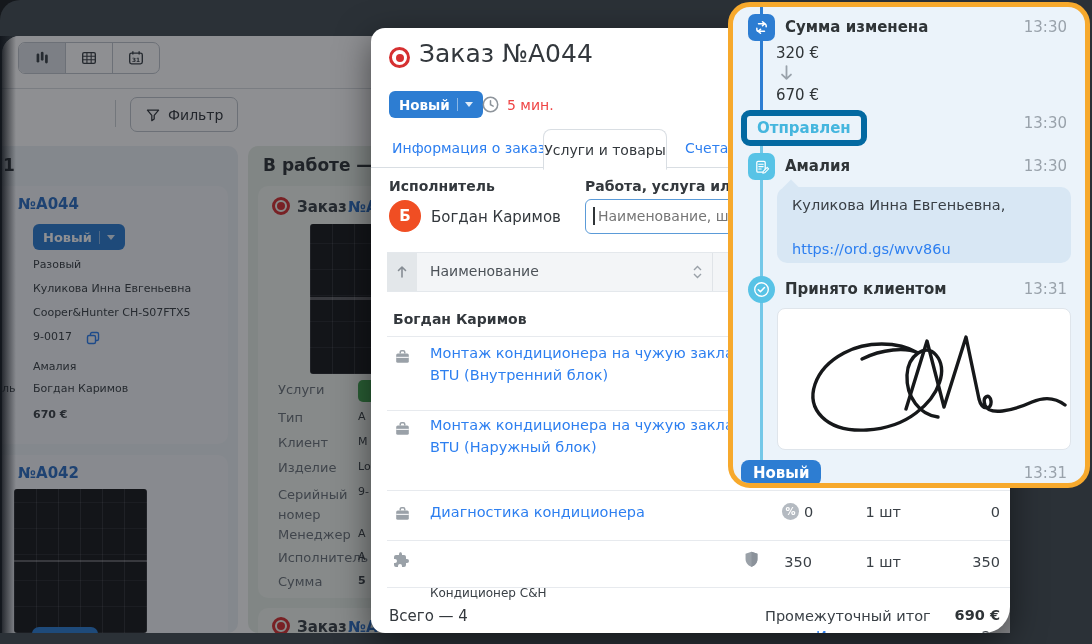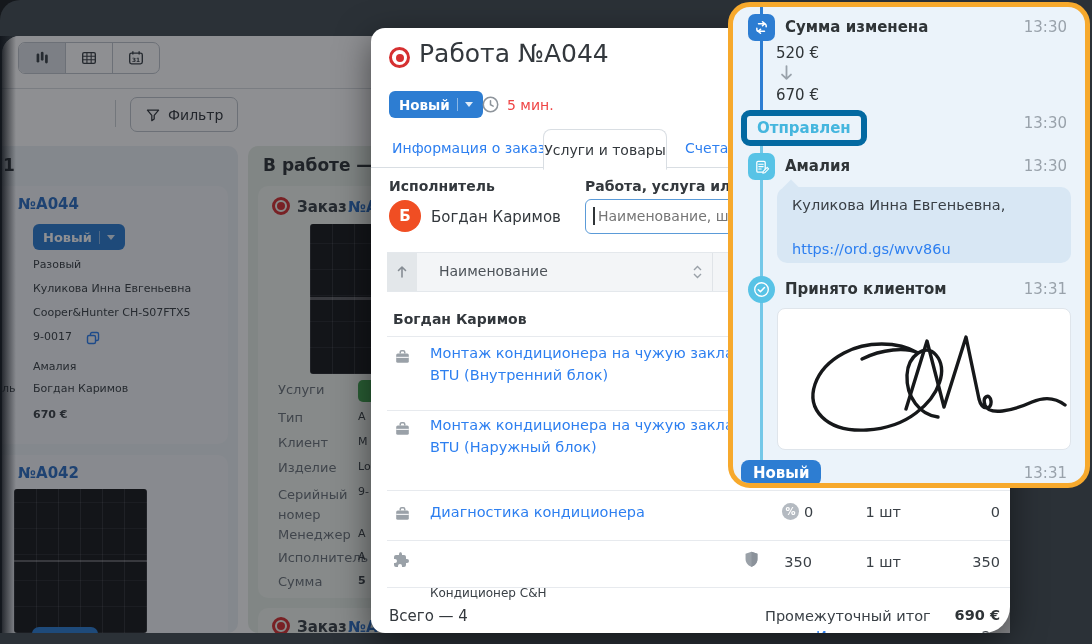--- a/index.html
+++ b/index.html
@@ -167,21 +167,21 @@
     </div>
   </div>
 
   <div id="dim"></div>
   <div id="edge-shade"></div>
 
   <div id="detail">
     <div class="abs target" style="left:18px;top:19px;width:21px;height:21px;">
         <i></i>
       </div>
-    <span class="t" style="left:48px;top:11px;font-size:25px;color:#33383d;">Работа №А044</span>
+    <span class="t" style="left:48px;top:11px;font-size:25px;color:#33383d;">Заказ №А044</span>
 
     <div class="pill" style="position:absolute;left:18px;top:63px;height:27px;font-size:13.5px;">
       <span>Новый</span>
       <span class="sep"></span>
       <span class="caret"></span>
     </div>
     <svg class="abs" style="left:110px;top:67px;" width="19" height="19" viewBox="0 0 20 20">
       <circle cx="10" cy="10" r="7.6" fill="none" stroke="#8d949b" stroke-width="1.6"></circle>
       <path d="M10 6v4.3l2.8 1.4" fill="none" stroke="#8d949b" stroke-width="1.6" stroke-linecap="round"></path>
     </svg>
@@ -205,21 +205,21 @@
       <span class="abs" style="left:7px;top:7px;width:1.5px;height:18px;background:#2f3437;"></span>
       <input style="position: absolute; left: 10px; top: 1px; width: 150px; height: 28px; border: none; outline: none; font-size: 14px; color: rgb(58, 64, 70); background: transparent; font-family: inherit;" placeholder="Наименование, штри">
     </div>
 
     <div class="abs" style="left:16px;top:224px;width:623px;height:40px;background:#f3f5f7;border-top:1px solid #e4e8ec;border-bottom:1px solid #e4e8ec;box-sizing:border-box;">
       <div class="abs" style="left:0;top:0;width:30px;height:38px;background:#e3e7ea;display:flex;align-items:center;justify-content:center;">
         <svg width="12" height="14" viewBox="0 0 12 14">
           <path d="M6 12V2M6 2L2.5 5.5M6 2l3.5 3.5" fill="none" stroke="#868d94" stroke-width="1.6" stroke-linecap="round"></path>
         </svg>
       </div>
-      <span class="t" style="left:43px;top:10px;font-size:14px;color:#4c5258;margin-left:9px;">Наименование</span>
+      <span class="t" style="left:43px;top:10px;font-size:14px;color:#4c5258;">Наименование</span>
       <svg class="abs" style="left:305px;top:11px;" width="11" height="16" viewBox="0 0 11 16">
         <path d="M2 6l3.5-3.5L9 6" fill="none" stroke="#9aa1a8" stroke-width="1.4"></path>
         <path d="M2 10l3.5 3.5L9 10" fill="none" stroke="#9aa1a8" stroke-width="1.4"></path>
       </svg>
       <div class="abs" style="left:325px;top:0;width:1px;height:38px;background:#e0e4e8;"></div>
     </div>
 
     <span class="t" style="left:22px;top:283px;font-size:14px;font-weight:bold;color:#33383d;">Богдан Каримов</span>
     <div class="hline" style="left:16px;top:308px;width:623px;"></div>
 
@@ -280,21 +280,21 @@
     <div class="abs" style="left:27px;top:115px;width:3px;height:361px;background:#74c8e8;"></div>
 
     <div class="ic-sq" style="left:15px;top:7px;background:#2d7dd2;">
       <svg width="17" height="17" viewBox="0 0 20 20">
         <path d="M6.5 5.5H13a2.5 2.5 0 0 1 2.5 2.5v1M13.5 14.5H7a2.5 2.5 0 0 1-2.5-2.5v-1" fill="none" stroke="#fff" stroke-width="1.8" stroke-linecap="round"></path>
         <path d="M11.2 3.2l2.6 2.3-2.6 2.3M8.8 12.2l-2.6 2.3 2.6 2.3" fill="none" stroke="#fff" stroke-width="1.8" stroke-linecap="round" stroke-linejoin="round"></path>
       </svg>
     </div>
     <span class="t ev-title" style="left:52px;top:11px;">Сумма изменена</span>
     <span class="ev-time" style="top:11px;">13:30</span>
-    <span class="t" style="left:43px;top:37px;font-size:15px;color:#2f3437;">520 €</span>
+    <span class="t" style="left:43px;top:37px;font-size:15px;color:#2f3437;">320 €</span>
     <svg class="abs" style="left:46px;top:58px;" width="15" height="17" viewBox="0 0 14 16">
       <path d="M7 1v12M7 13l-4.2-4M7 13l4.2-4" fill="none" stroke="#99a2ab" stroke-width="1.7" stroke-linecap="round"></path>
     </svg>
     <span class="t" style="left:43px;top:79px;font-size:15px;color:#2f3437;">670 €</span>
 
     <div class="badge-outline" style="left:8px;top:103px;">
       <span>Отправлен</span>
     </div>
     <span class="ev-time" style="top:107px;">13:30</span>
 

